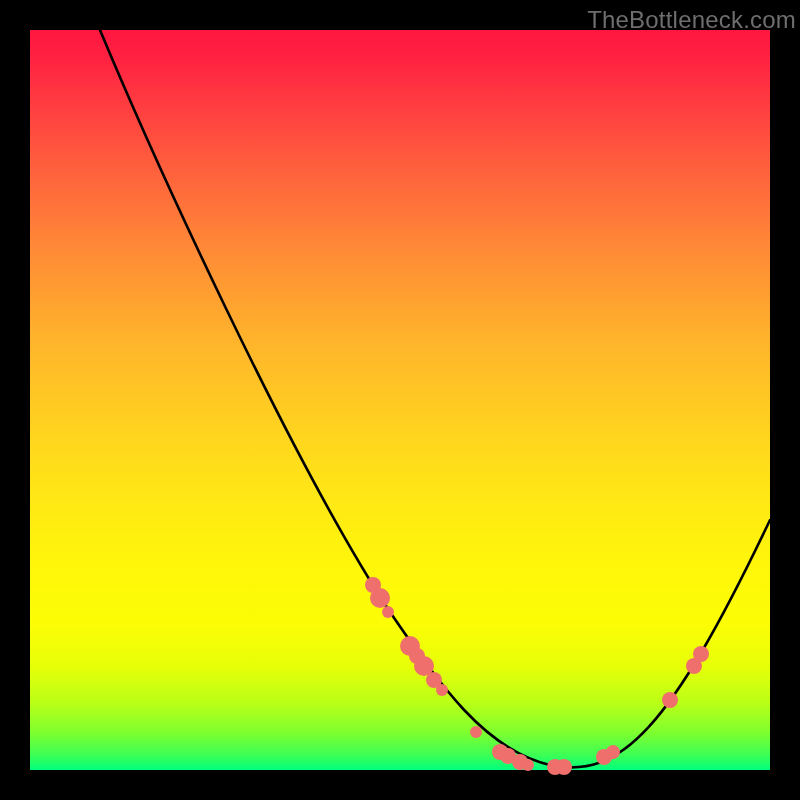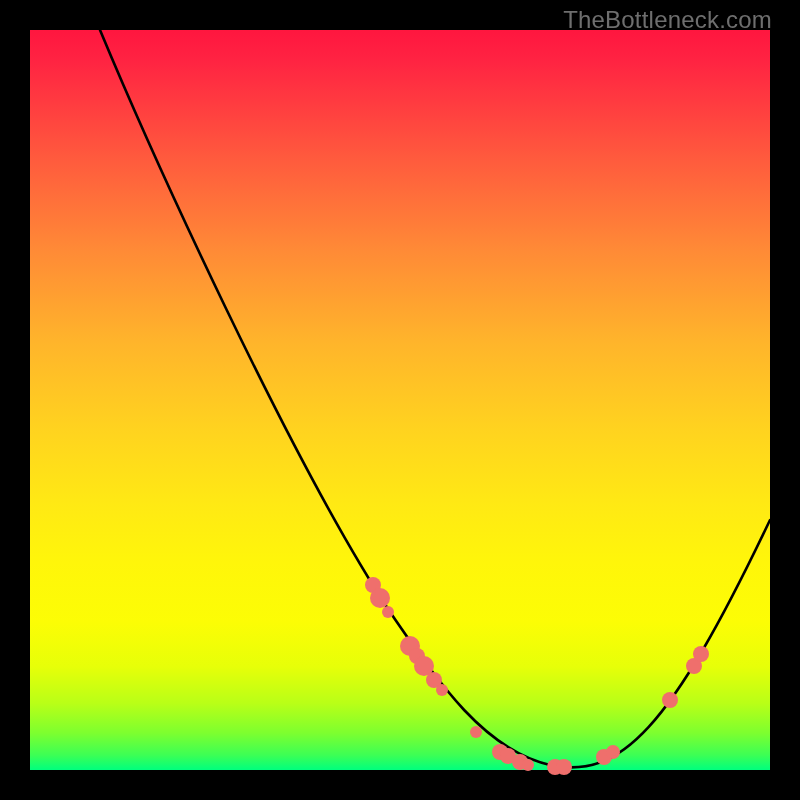--- a/index.html
+++ b/index.html
@@ -30,21 +30,21 @@
       #e7ff08 86%,
       #b9ff17 91%,
       #7dff2f 95%,
       #3cff55 98%,
       #00ff7e 100%
     );
   }
   .watermark {
     position: absolute;
     top: 6px;
-    right: 28px;
+    right: 4px;
     color: #6e6e6e;
     font-size: 24px;
     font-weight: 500;
     letter-spacing: 0.2px;
     user-select: none;
   }
   svg.curve {
     position: absolute;
     left: 0;
     top: 0;

